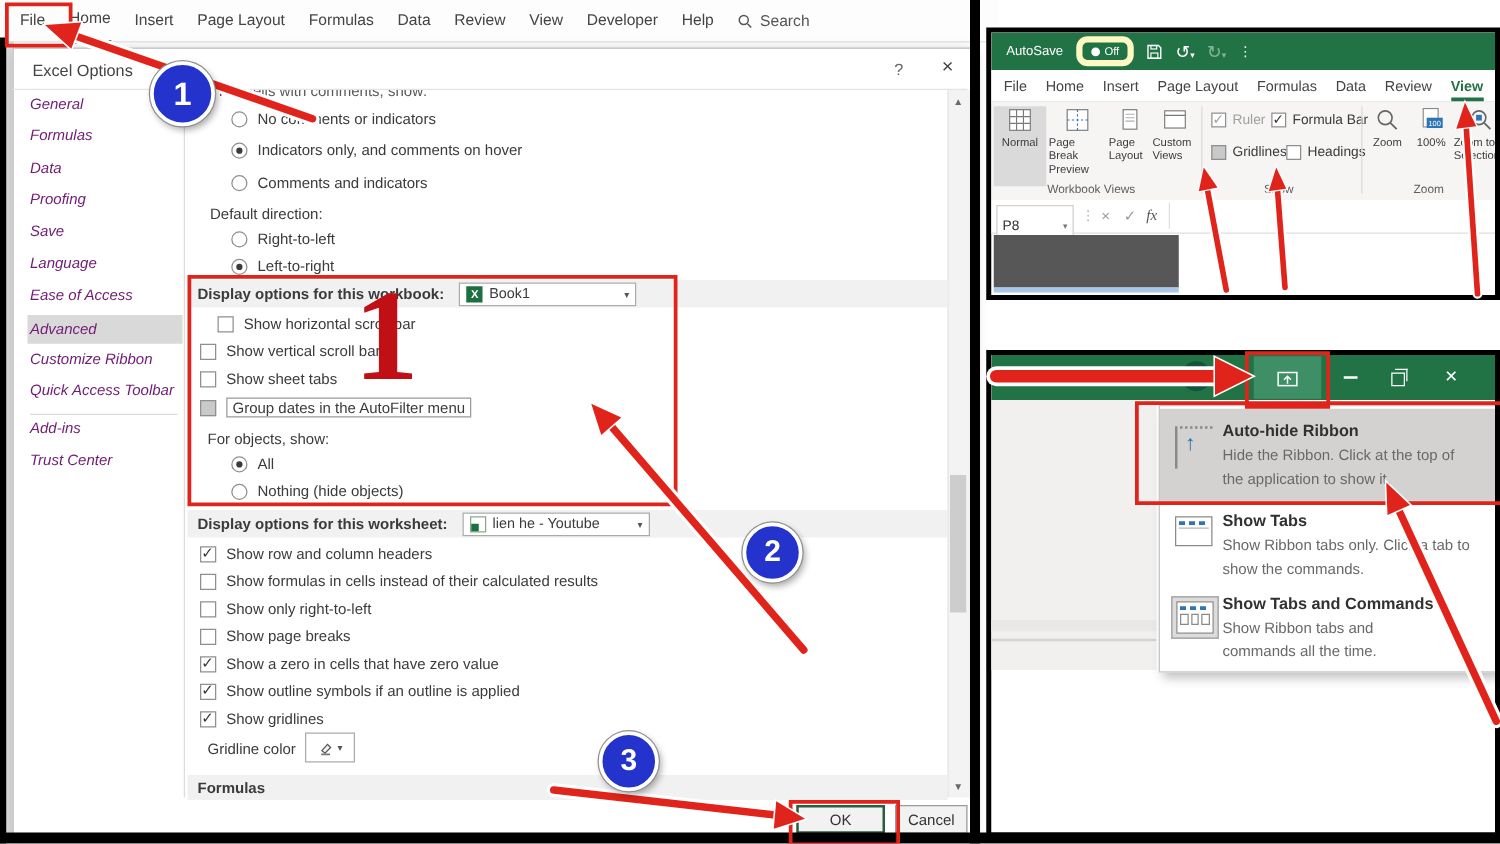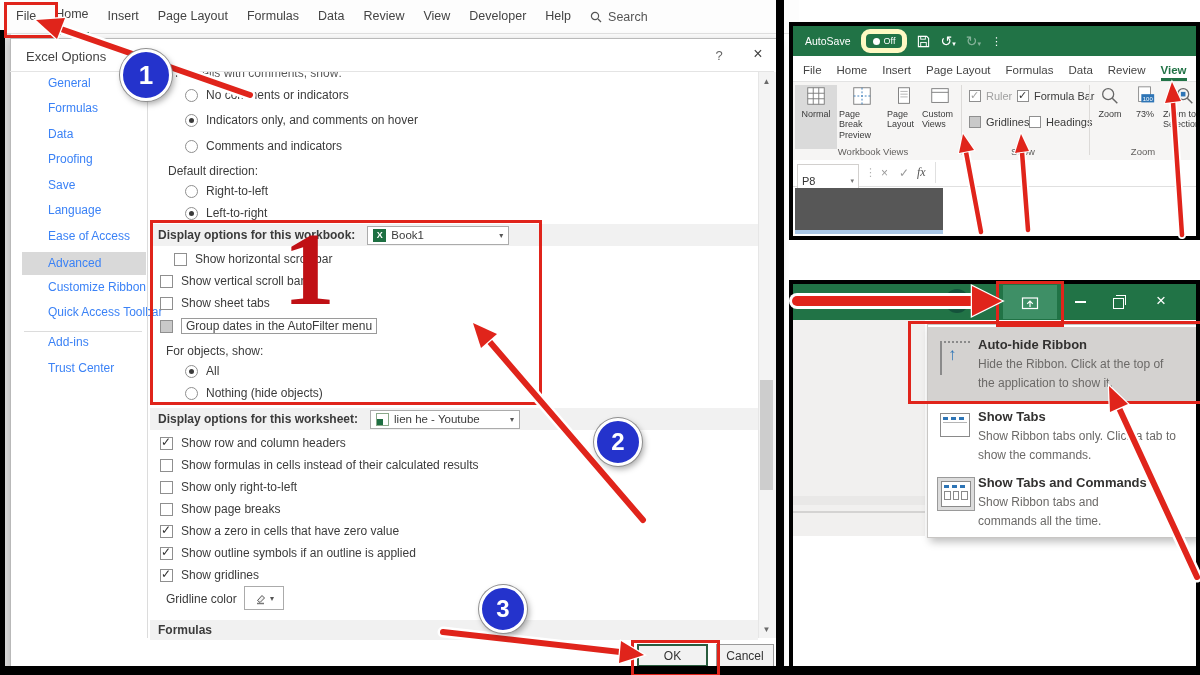--- a/index.html
+++ b/index.html
@@ -15,21 +15,21 @@
   .menubar .mi.active{border-bottom:3px solid #217346;line-height:30px;}
   .search-wrap{display:flex;align-items:center;gap:6px;color:#555;}
 
   
   .dialog{left:10px;top:38px;width:765px;height:628px;background:#fff;border:1px solid #b9b9b9;
           box-shadow:2px 3px 10px rgba(0,0,0,.25);}
   .dlg-title{left:26px;top:49px;font-size:13px;color:#444;}
   .dlg-help{left:710px;top:48px;font-size:13px;color:#666;width:18px;text-align:center;}
   .dlg-close{left:748px;top:45px;font-size:16px;color:#444;width:20px;text-align:center;}
   .dlg-sep{left:10px;top:71px;width:764px;height:1px;background:#e4e4e4;}
-  .nav-item{left:48px;font-size:12px;color:#3b82f6;white-space:nowrap;}
+  .nav-item{left:24px;font-size:12px;color:#701a75;white-space:nowrap;font-style:italic;}
   .nav-sel{left:22px;top:252px;width:124px;height:23px;background:#d9d9d9;}
   .nav-border{left:147px;top:72px;width:1px;height:566px;background:#dcdcdc;}
   .nav-divider{left:24px;top:331px;width:118px;height:1px;background:#dcdcdc;}
 
   .optrow{display:flex;align-items:center;font-size:12px;color:#3b3b3b;white-space:nowrap;}
   .cb{width:13px;height:13px;border:1px solid #8f8f8f;background:#fff;margin-right:8px;
       position:relative;flex:none;box-sizing:border-box;}
   .cb.checked::after{content:"\2713";position:absolute;left:0px;top:-2px;font-size:12px;color:#333;line-height:13px;}
   .cb.filled{background:#c9c9c9;}
   .rd{width:13px;height:13px;border:1px solid #8f8f8f;border-radius:50%;background:#fff;margin-right:8px;
@@ -355,21 +355,21 @@
             <line x1="14.5" y1="14.5" x2="20" y2="20" stroke="#666" stroke-width="1.6"></line>
           </svg>
         <span>Zoom</span>
       </div>
       <div class="wvbtn" style="left:336px;top:3px;width:32px;height:64px;">
         <svg width="22" height="22" viewBox="0 0 24 24">
             <rect x="5" y="2" width="13" height="16" fill="#fff" stroke="#8a8a8a"></rect>
             <rect x="8" y="10" width="14" height="9" fill="#2e75b6"></rect>
             <text x="15" y="17" font-size="6.5" fill="#fff" text-anchor="middle" font-family="Liberation Sans, sans-serif">100</text>
           </svg>
-        <span>73%</span>
+        <span>100%</span>
       </div>
       <div class="wvbtn" style="left:370px;top:3px;width:44px;height:64px;">
         <svg width="22" height="22" viewBox="0 0 24 24">
             <circle cx="10" cy="10" r="6" fill="none" stroke="#666" stroke-width="1.4"></circle>
             <rect x="7.5" y="7.5" width="5" height="5" fill="#2e75b6"></rect>
             <line x1="14.5" y1="14.5" x2="20" y2="20" stroke="#666" stroke-width="1.6"></line>
           </svg>
         <span>Zoom to Selection</span>
       </div>
 

